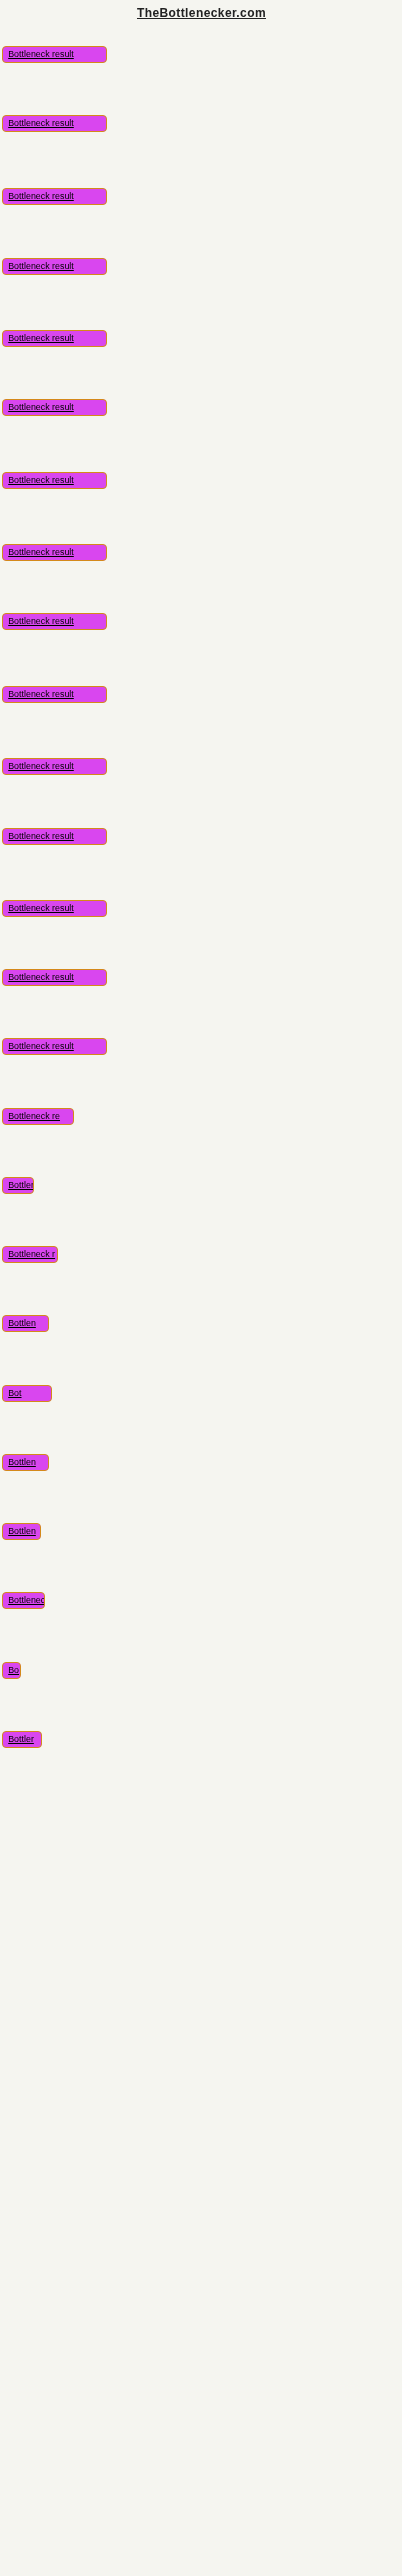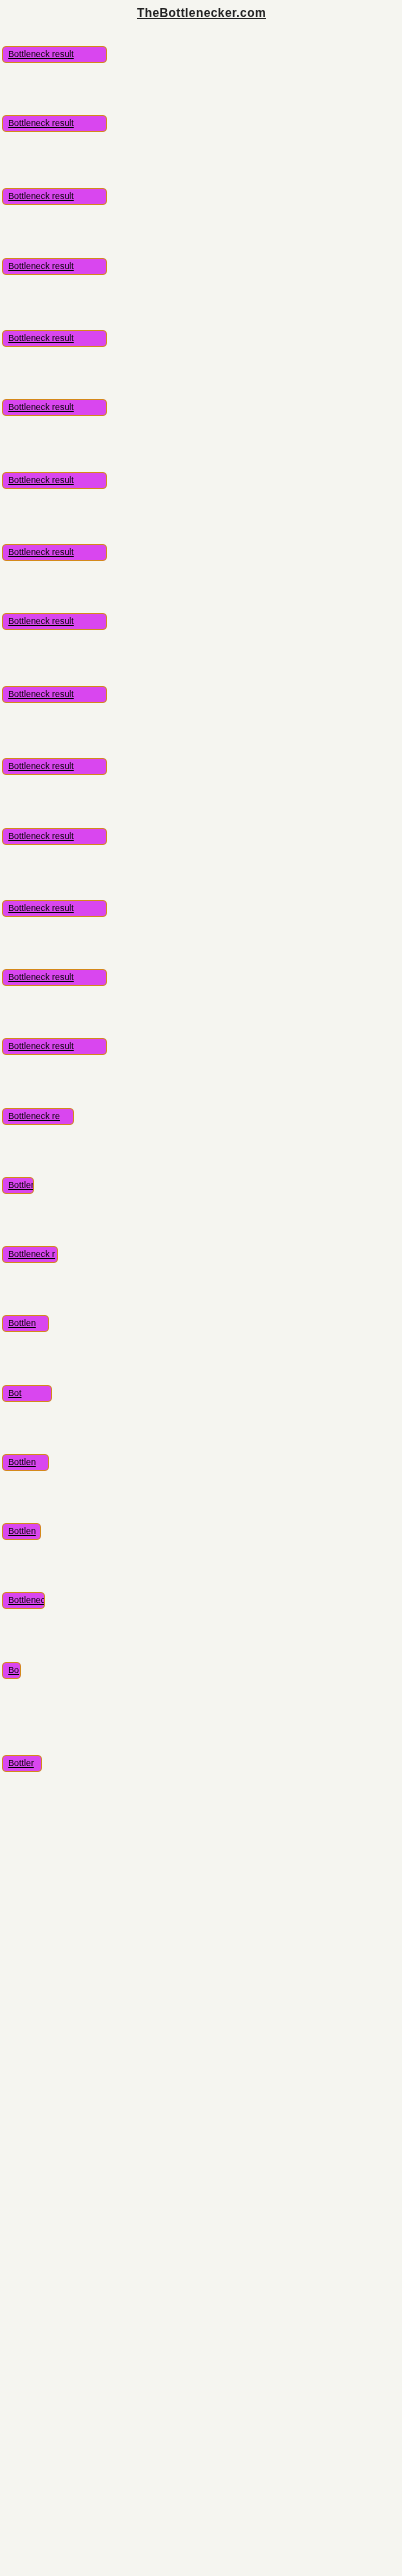--- a/index.html
+++ b/index.html
@@ -66,14 +66,14 @@
 <div class="row" style="top: 1038px; left: 1.6px;"><span class="bottleneck-badge" style="width: 105px;">Bottleneck result</span></div>
 <div class="row" style="top: 1108px; left: 1.6px;"><span class="bottleneck-badge" style="width: 72px;">Bottleneck re</span></div>
 <div class="row" style="top: 1177px; left: 1.6px;"><span class="bottleneck-badge" style="width: 32px;">Bottlene</span></div>
 <div class="row" style="top: 1246px; left: 1.6px;"><span class="bottleneck-badge" style="width: 56px;">Bottleneck r</span></div>
 <div class="row" style="top: 1315px; left: 1.6px;"><span class="bottleneck-badge" style="width: 47px;">Bottlen</span></div>
 <div class="row" style="top: 1385px; left: 1.6px;"><span class="bottleneck-badge" style="width: 50px;">Bot</span></div>
 <div class="row" style="top: 1454px; left: 1.6px;"><span class="bottleneck-badge" style="width: 47px;">Bottlen</span></div>
 <div class="row" style="top: 1523px; left: 1.6px;"><span class="bottleneck-badge" style="width: 39px;">Bottlen</span></div>
 <div class="row" style="top: 1592px; left: 1.6px;"><span class="bottleneck-badge" style="width: 43px;">Bottlenec</span></div>
 <div class="row" style="top: 1662px; left: 1.6px;"><span class="bottleneck-badge" style="width: 19.3px; text-align: center;">Bo</span></div>
-<div class="row" style="top: 1731px; left: 1.6px; margin-top: 24px;"><span class="bottleneck-badge" style="width: 40px;">Bottler</span></div>
+<div class="row" style="top: 1731px; left: 1.6px;"><span class="bottleneck-badge" style="width: 40px;">Bottler</span></div>
 
 
 </body></html>

